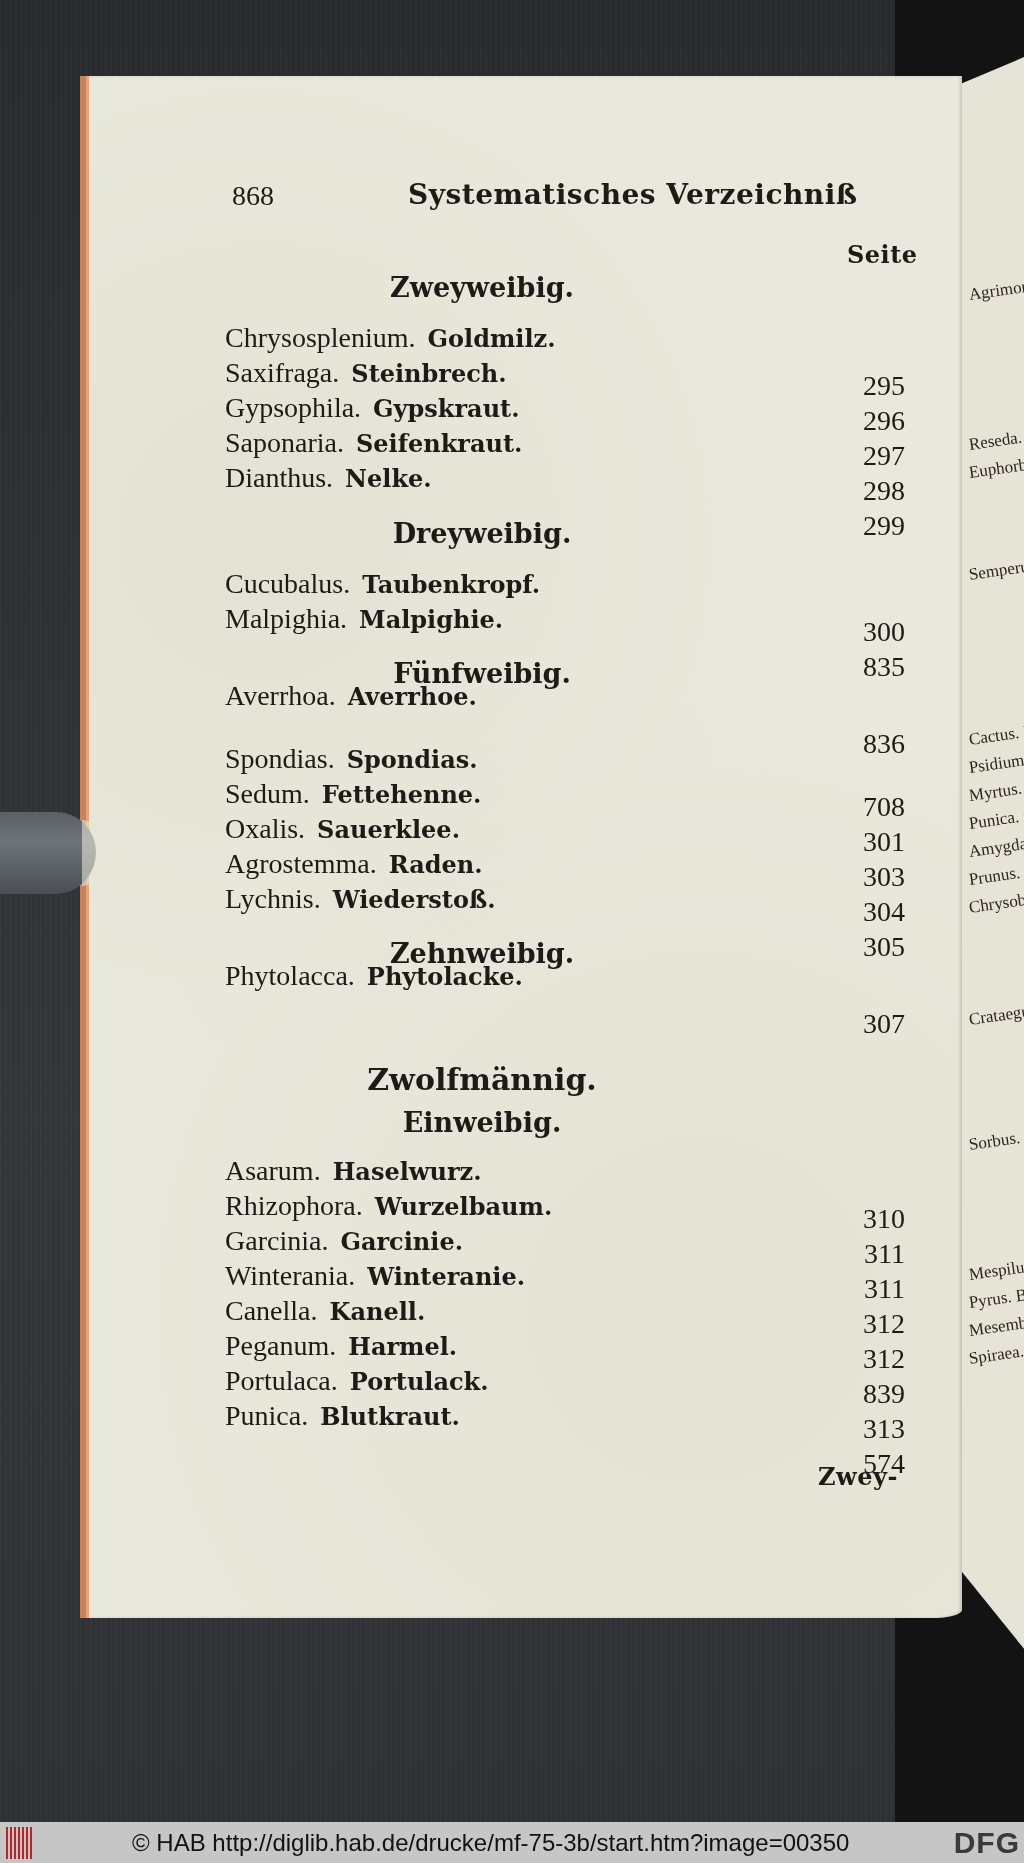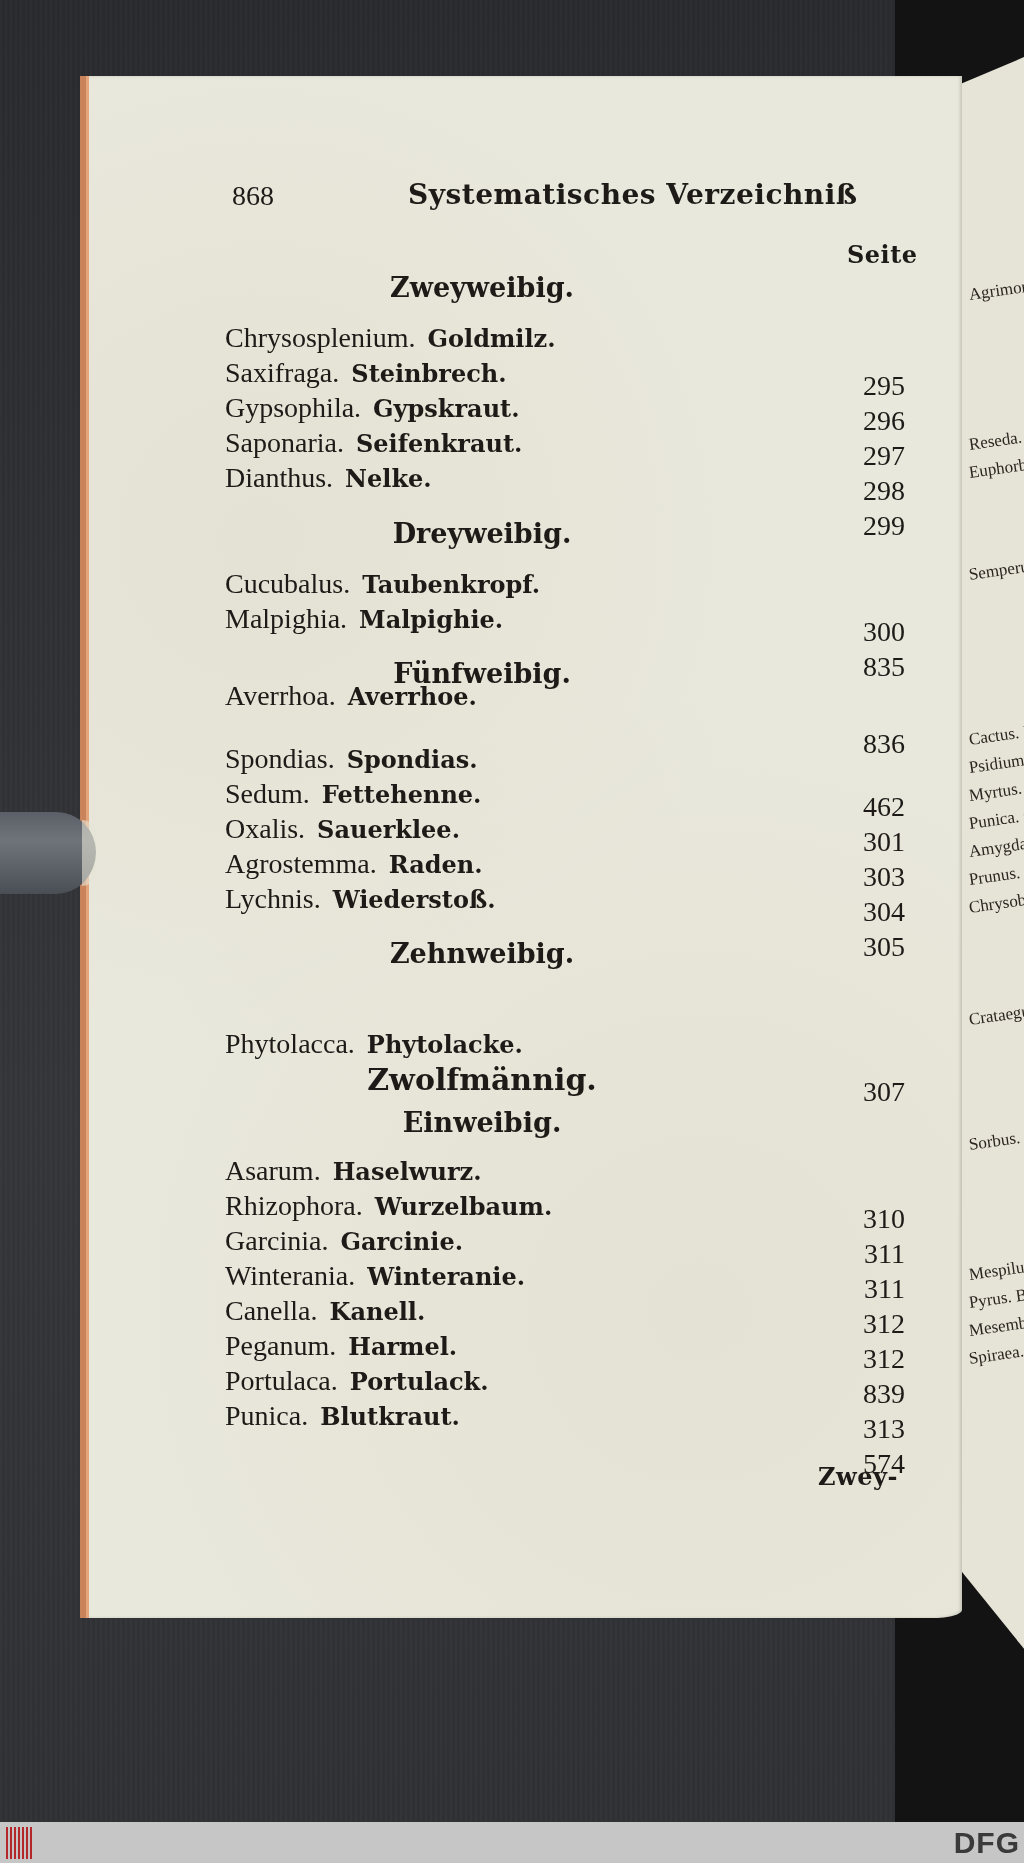--- a/index.html
+++ b/index.html
@@ -158,41 +158,41 @@
   <span class="page-no">835</span>
 </div>
 
 <div class="section-head" style="top:658px; left:-30px">Fünfweibig.</div>
 <div class="entry" style="top:680px">
   <span class="latin"><span>Averrhoa.</span><span class="german">Averrhoe.</span></span>
   <span class="page-no">836</span>
 </div>
 <div class="entry" style="top:743px">
   <span class="latin"><span>Spondias.</span><span class="german">Spondias.</span></span>
-  <span class="page-no">462</span>
+  <span class="page-no">708</span>
 </div>
 <div class="entry" style="top:778px">
   <span class="latin"><span>Sedum.</span><span class="german">Fettehenne.</span></span>
   <span class="page-no">301</span>
 </div>
 <div class="entry" style="top:813px">
   <span class="latin"><span>Oxalis.</span><span class="german">Sauerklee.</span></span>
   <span class="page-no">303</span>
 </div>
 <div class="entry" style="top:848px">
   <span class="latin"><span>Agrostemma.</span><span class="german">Raden.</span></span>
   <span class="page-no">304</span>
 </div>
 <div class="entry" style="top:883px">
   <span class="latin"><span>Lychnis.</span><span class="german">Wiederstoß.</span></span>
   <span class="page-no">305</span>
 </div>
 
 <div class="section-head" style="top:938px; left:-30px">Zehnweibig.</div>
-<div class="entry" style="top:1028px">
+<div class="entry" style="top:960px">
   <span class="latin"><span>Phytolacca.</span><span class="german">Phytolacke.</span></span>
   <span class="page-no">307</span>
 </div>
 
 <div class="section-head major" style="top:1062px; left:-30px">Zwolfmännig.</div>
 <div class="section-head" style="top:1107px; left:-30px">Einweibig.</div>
 <div class="entry" style="top:1155px">
   <span class="latin"><span>Asarum.</span><span class="german">Haselwurz.</span></span>
   <span class="page-no">310</span>
 </div>
@@ -222,14 +222,15 @@
 </div>
 <div class="entry" style="top:1400px">
   <span class="latin"><span>Punica.</span><span class="german">Blutkraut.</span></span>
   <span class="page-no">574</span>
 </div>
 
 <span class="text blackletter catchword">Zwey-</span>
 
 <div class="footer">
   <div class="footer-logo"></div>
+  <span class="footer-text">© HAB http://diglib.hab.de/drucke/mf-75-3b/start.htm?image=00350</span>
   <span class="footer-dfg">DFG</span>
 </div>
 
 </body></html>

